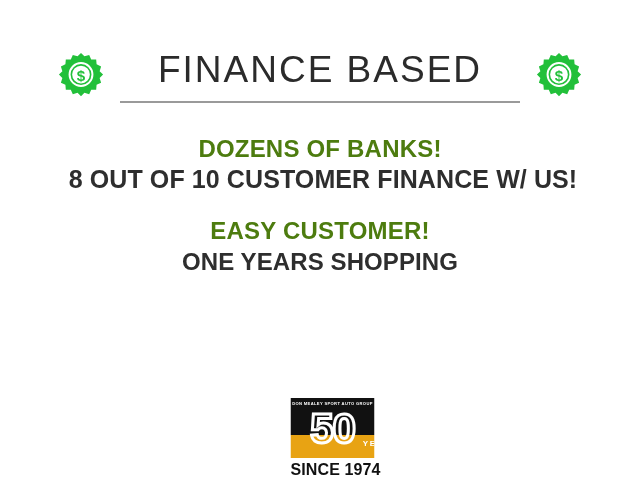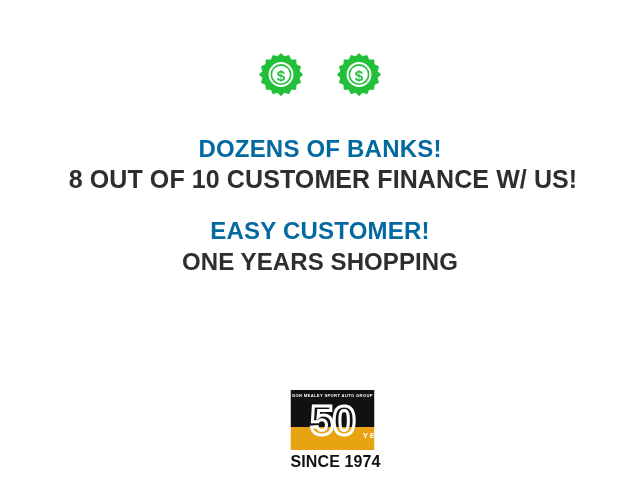--- a/index.html
+++ b/index.html
@@ -74,21 +74,21 @@
     text-align: center;
   }
   .group { margin: 0; }
   .group + .group { margin-top: 21px; }
 
   .line-strong {
     font-family: "Liberation Sans", sans-serif;
     font-weight: 700;
     font-size: 24px;
     letter-spacing: 0.2px;
-    color: #0369a1;
+    color: #4d7c0f;
     line-height: 30px;
     white-space: nowrap;
   }
   .line-regular {
     font-family: "Liberation Sans", sans-serif;
     font-weight: 600;
     font-size: 24px;
     letter-spacing: 0.1px;
     color: #2e2e2e;
     line-height: 31px;
@@ -97,21 +97,21 @@
   .line-wide {
     font-size: 25px;
     margin-left: 6px;
   }
 
   
   .logo {
     position: absolute;
     left: 50%;
     transform: translateX(-50%);
-    top: 390px;
+    top: 398px;
     width: 80px;
     padding-left: 21px;
   }
   .logo-badge {
     position: relative;
     width: 84px;
     height: 60px;
     overflow: hidden;
   }
   .logo-top {
@@ -202,20 +202,24 @@
                  L16.1 71.3 L6.3 66.9 L9.5 56.6 L2 49.1 L9.5 41.6
                  L6.3 31.3 L16.1 26.9 L17.0 16.1 L27.8 16.1 L32.2 6.3
                  L42.5 9.5 Z"></path>
       </g>
       <circle cx="50" cy="49" r="31" fill="#ffffff"></circle>
       <circle cx="50" cy="49" r="30" fill="none" stroke="#22c03a" stroke-width="6"></circle>
       <circle cx="50" cy="49" r="21" fill="none" stroke="#22c03a" stroke-width="3.5"></circle>
       <text x="50" y="63" text-anchor="middle" font-family="Liberation Sans, sans-serif" font-size="33" font-weight="700" fill="#22c03a">$</text>
     </svg>
 
+    <div class="title-wrap">
+      <div class="page-title">FINANCE BASED</div>
+      <div class="title-rule"></div>
+    </div>
 
     <svg class="gear-icon gear-right" viewBox="0 0 100 100" xmlns="http://www.w3.org/2000/svg">
       <g fill="#22c03a">
         <path d="M50 2
                  L57.5 9.5 L67.8 6.3 L72.2 16.1 L83.0 16.1 L83.9 26.9
                  L93.7 31.3 L90.5 41.6 L98 49.1 L90.5 56.6 L93.7 66.9
                  L83.9 71.3 L83.0 82.1 L72.2 82.1 L67.8 91.9 L57.5 88.7
                  L50 96.2 L42.5 88.7 L32.2 91.9 L27.8 82.1 L17.0 82.1
                  L16.1 71.3 L6.3 66.9 L9.5 56.6 L2 49.1 L9.5 41.6
                  L6.3 31.3 L16.1 26.9 L17.0 16.1 L27.8 16.1 L32.2 6.3

